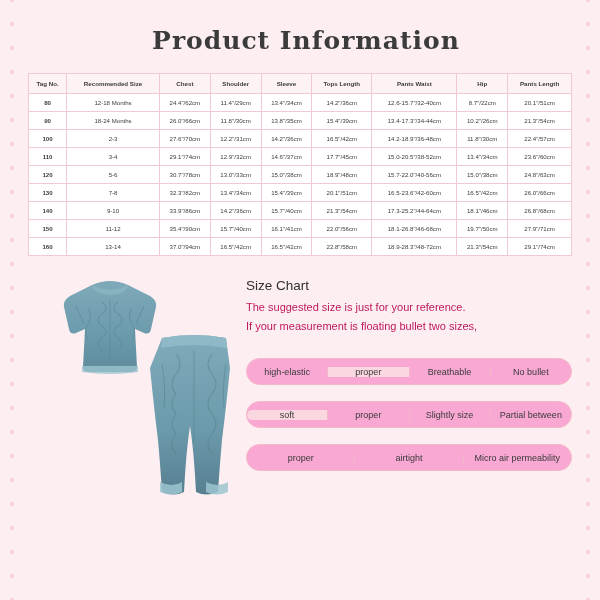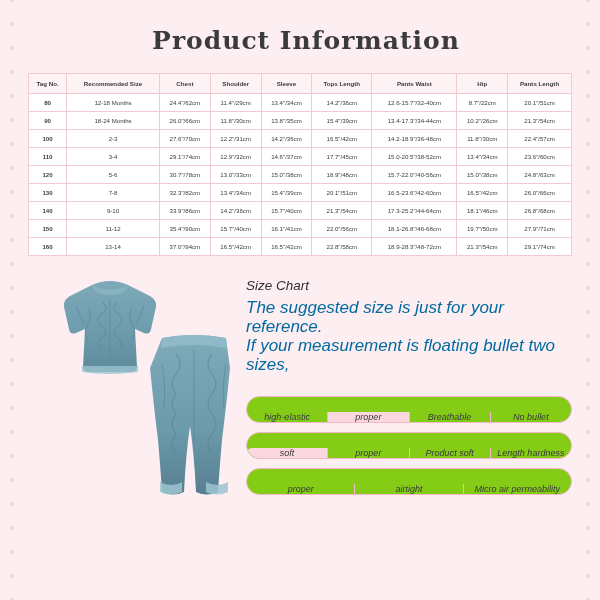--- a/index.html
+++ b/index.html
@@ -100,45 +100,44 @@
     left: 120px;
     top: 62px;
     width: 92px;
     height: 165px;
   }
 
   .text-col {
     flex: 1;
     padding-left: 8px;
     padding-top: 6px;
-    font-style: italic;
   }
   .sc-title {
     font-size: 13.5px;
     color: #2f2f2f;
     margin-bottom: 5px;
   }
   .sc-line {
-    font-size: 17px;
-    color: #0369a1;
+    font-size: 11px;
+    color: #be185d;
     line-height: 19px;
   }
 
   
   .pills {
     margin-top: 22px;
   }
   .pill-row {
     display: flex;
-    align-items: flex-end;
+    align-items: center;
     border: 1px solid #f3b8c6;
     border-radius: 16px;
     overflow: hidden;
-    background: #84cc16;
-    margin-bottom: 9px;
+    background: #f9a8d4;
+    margin-bottom: 16px;
     height: 25px;
   }
   .pill-cell {
     flex: 1;
     display: flex;
     align-items: center;
     justify-content: center;
     text-align: center;
     font-size: 9px;
     color: #3a3a3a;
@@ -343,22 +342,22 @@
         <div class="pill-row">
           <div class="pill-cell">high-elastic</div>
           <div class="pill-cell highlight">proper</div>
           <div class="pill-cell">Breathable</div>
           <div class="pill-cell">No bullet</div>
         </div>
 
         <div class="pill-row">
           <div class="pill-cell firsthl">soft</div>
           <div class="pill-cell">proper</div>
-          <div class="pill-cell">Product soft</div>
-          <div class="pill-cell">Length hardness</div>
+          <div class="pill-cell">Slightly size</div>
+          <div class="pill-cell">Partial between</div>
         </div>
 
         <div class="pill-row">
           <div class="pill-cell">proper</div>
           <div class="pill-cell">airtight</div>
           <div class="pill-cell">Micro air permeability</div>
         </div>
 
       </div>
     </div>

